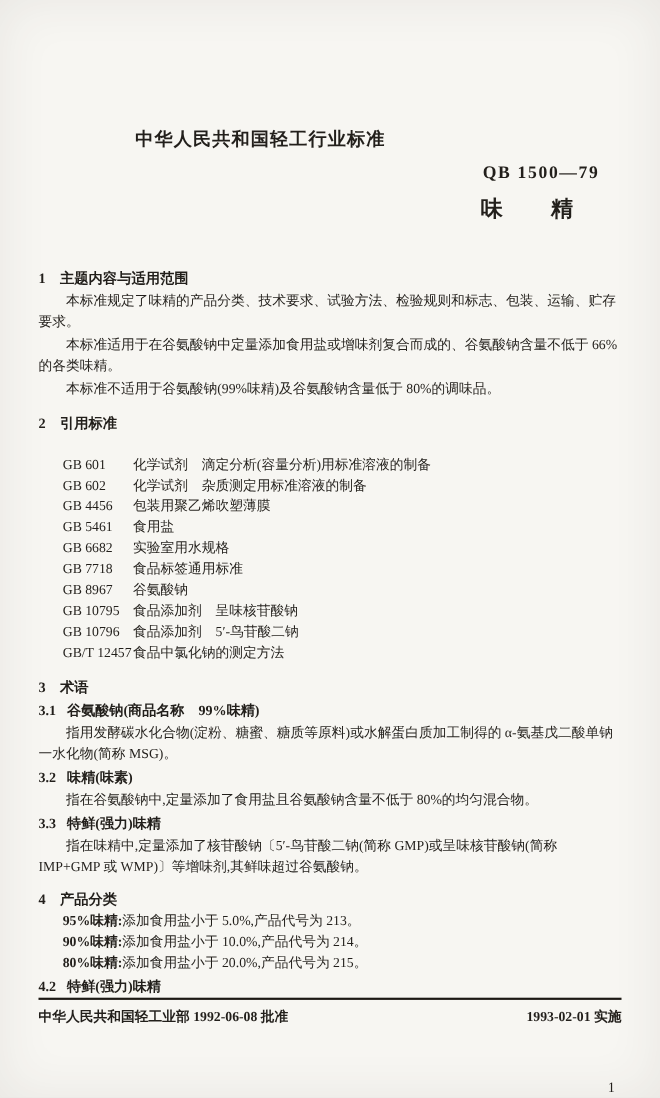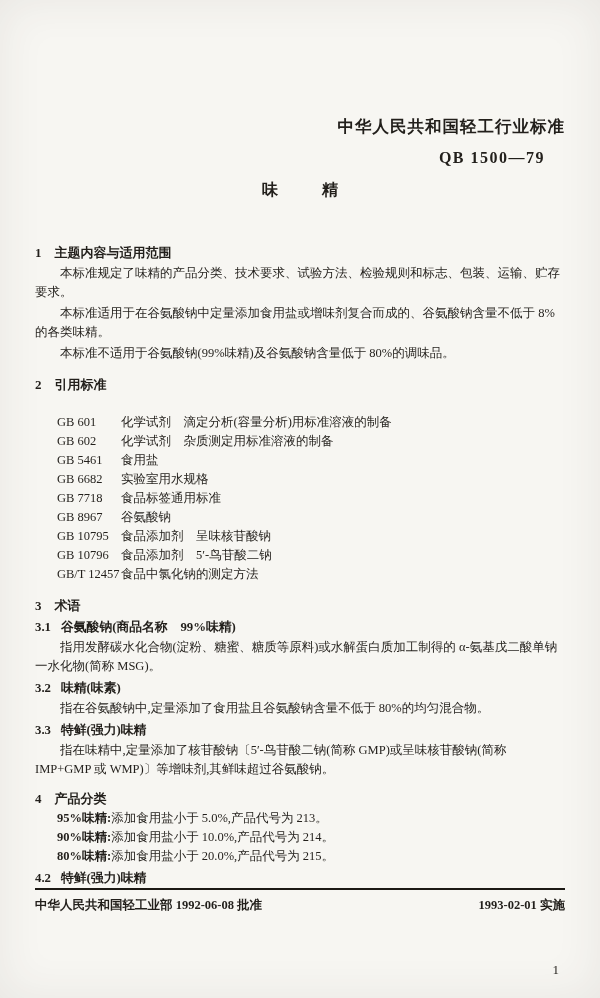--- a/index.html
+++ b/index.html
@@ -14,28 +14,28 @@
     width:600px; height:998px;
     background:#f7f6f2;
     box-shadow: inset 0 0 46px rgba(60,55,45,0.08);
     padding:116px 35px 20px 35px;
     display:flex; flex-direction:column;
     overflow:hidden;
     font-size:12.5px; line-height:19px;
   }
   .org {
     font-size:16.5px; font-weight:bold; letter-spacing:1px;
-    margin-left:88px; line-height:21px;text-align:right;
+    margin-left:88px; line-height:21px;
   }
   .code {
     text-align:right; margin:10px 20px 0 0;
     font-size:16px; font-weight:bold; letter-spacing:1.5px; line-height:22px;
   }
   .title {
-    text-align:center; font-size:16px; font-weight:bold;
+    text-align:right; font-size:20px; font-weight:bold;
     letter-spacing:44px; padding-left:44px; margin-top:6px; line-height:30px;
   }
   .rule-thick { height:4px; background:#17140f; margin-top:24px; }
 
   .sec-heading { font-weight:bold; font-size:13px; }
   .sec-num { display:inline-block; margin-right:13px; }
   .mt-s1 { margin-top:14px; }
   .mt-s2 { margin-top:12px; }
   .mt-s3 { margin-top:12px; }
   .mt-s4 { margin-top:10px; }
@@ -70,29 +70,30 @@
 
   <div class="org">中华人民共和国轻工行业标准</div>
   <div class="code">QB 1500—79</div>
   <div class="title">味精</div>
   <div class="rule-thick"></div>
 
   <div class="sec-heading mt-s1">
     <span class="sec-num">1</span><span>主题内容与适用范围</span>
   </div>
   <p class="para">本标准规定了味精的产品分类、技术要求、试验方法、检验规则和标志、包装、运输、贮存要求。</p>
-  <p class="para">本标准适用于在谷氨酸钠中定量添加食用盐或增味剂复合而成的、谷氨酸钠含量不低于 8%的各类味精。</p>
+  <p class="para">本标准适用于在谷氨酸钠中定量添加食用盐或增味剂复合而成的、谷氨酸钠含量不低于 66%的各类味精。</p>
   <p class="para">本标准不适用于谷氨酸钠(99%味精)及谷氨酸钠含量低于 80%的调味品。</p>
 
   <div class="sec-heading mt-s2">
     <span class="sec-num">2</span><span>引用标准</span>
   </div>
   <div class="ref-list">
     <div class="ref-row"><span class="ref-code">GB 601</span><span class="ref-desc">化学试剂　滴定分析(容量分析)用标准溶液的制备</span></div>
     <div class="ref-row"><span class="ref-code">GB 602</span><span class="ref-desc">化学试剂　杂质测定用标准溶液的制备</span></div>
+    <div class="ref-row"><span class="ref-code">GB 4456</span><span class="ref-desc">包装用聚乙烯吹塑薄膜</span></div>
     <div class="ref-row"><span class="ref-code">GB 5461</span><span class="ref-desc">食用盐</span></div>
     <div class="ref-row"><span class="ref-code">GB 6682</span><span class="ref-desc">实验室用水规格</span></div>
     <div class="ref-row"><span class="ref-code">GB 7718</span><span class="ref-desc">食品标签通用标准</span></div>
     <div class="ref-row"><span class="ref-code">GB 8967</span><span class="ref-desc">谷氨酸钠</span></div>
     <div class="ref-row"><span class="ref-code">GB 10795</span><span class="ref-desc">食品添加剂　呈味核苷酸钠</span></div>
     <div class="ref-row"><span class="ref-code">GB 10796</span><span class="ref-desc">食品添加剂　5′-鸟苷酸二钠</span></div>
     <div class="ref-row"><span class="ref-code">GB/T 12457</span><span class="ref-desc">食品中氯化钠的测定方法</span></div>
   </div>
 
   <div class="sec-heading mt-s3">

